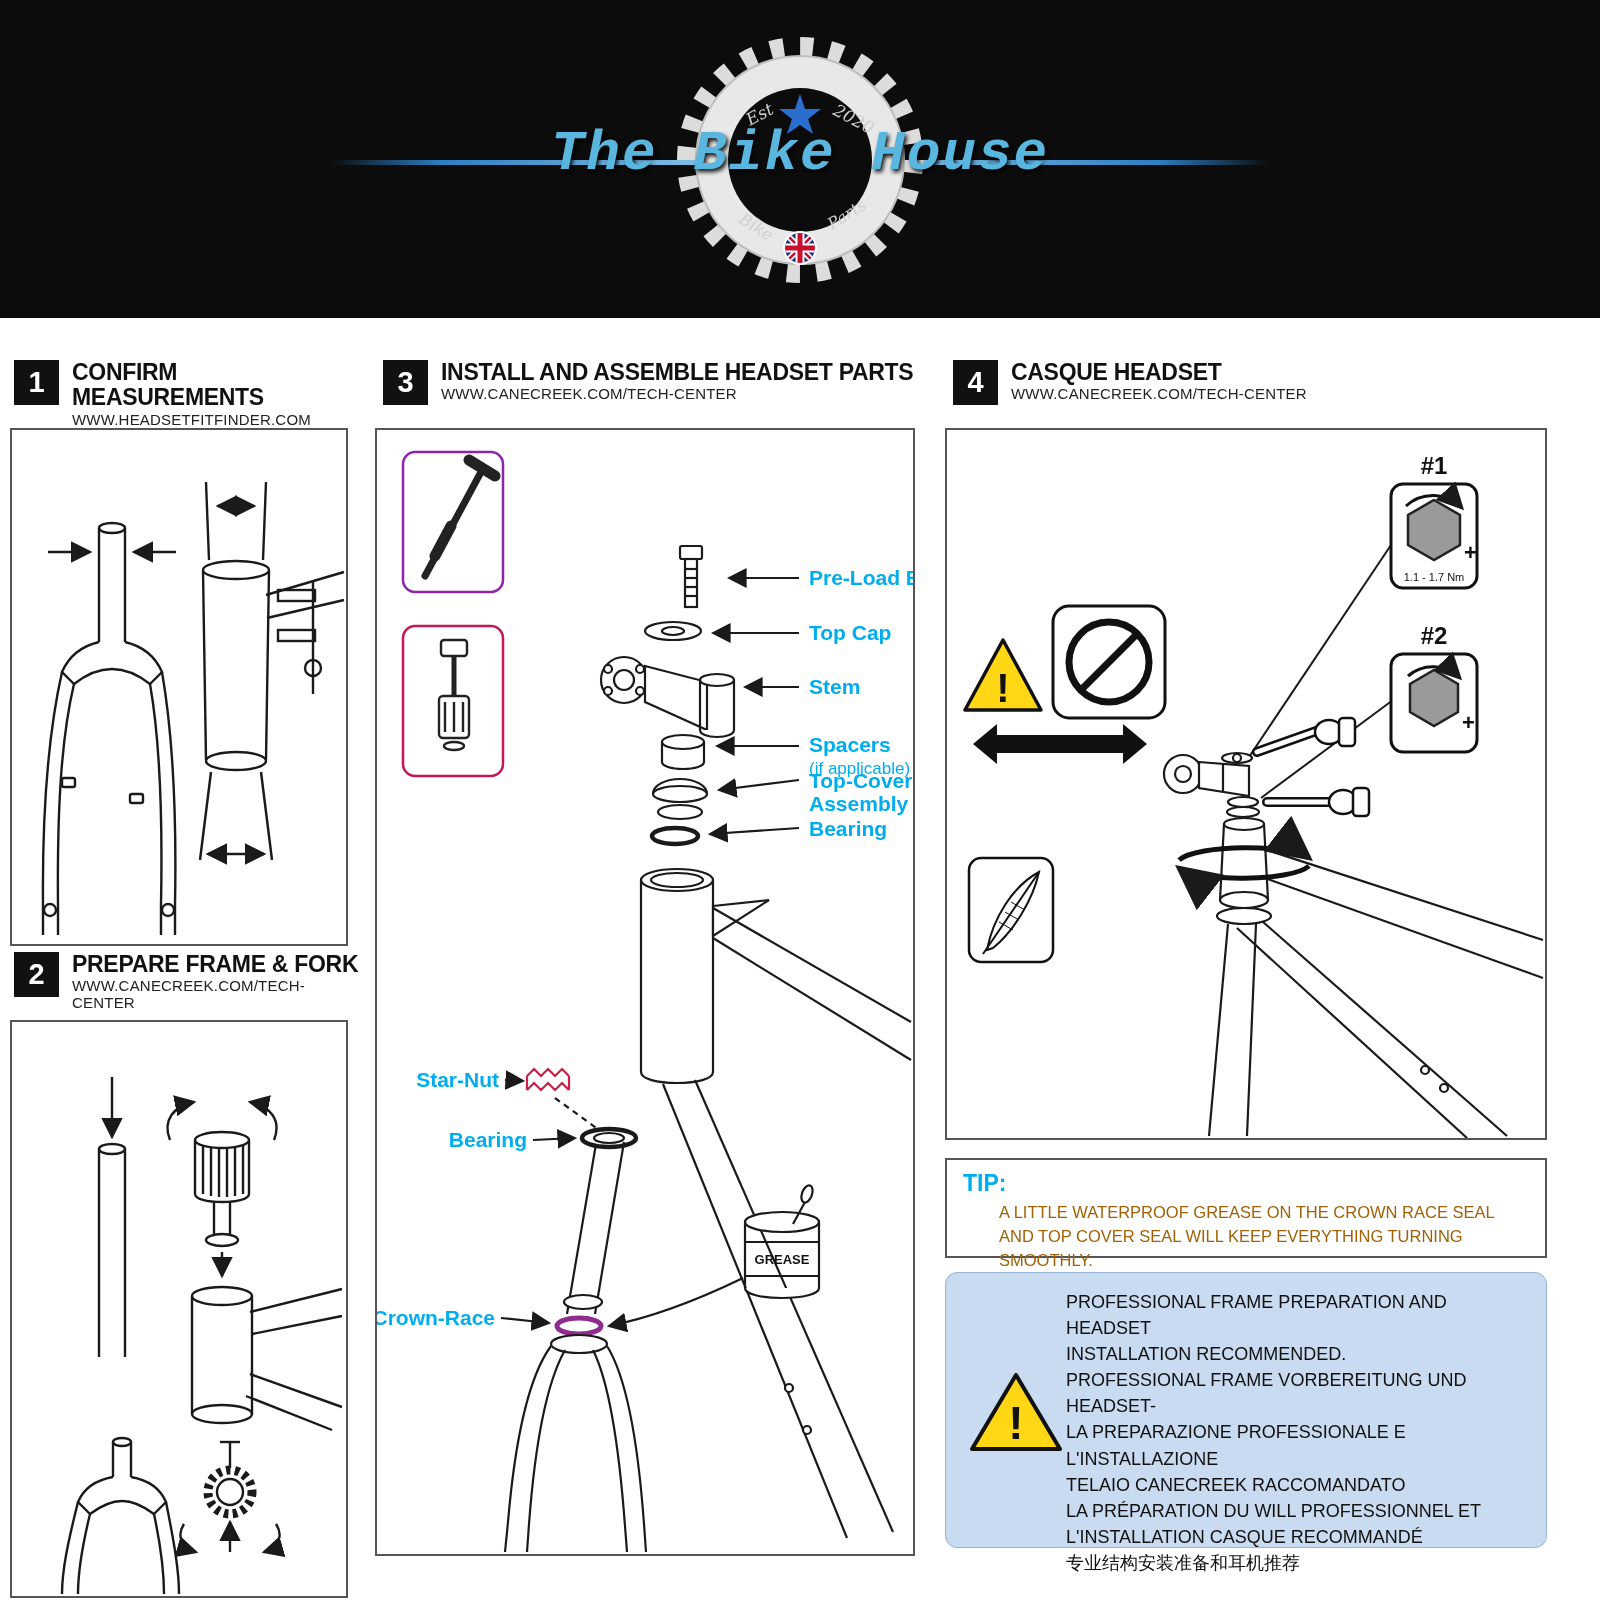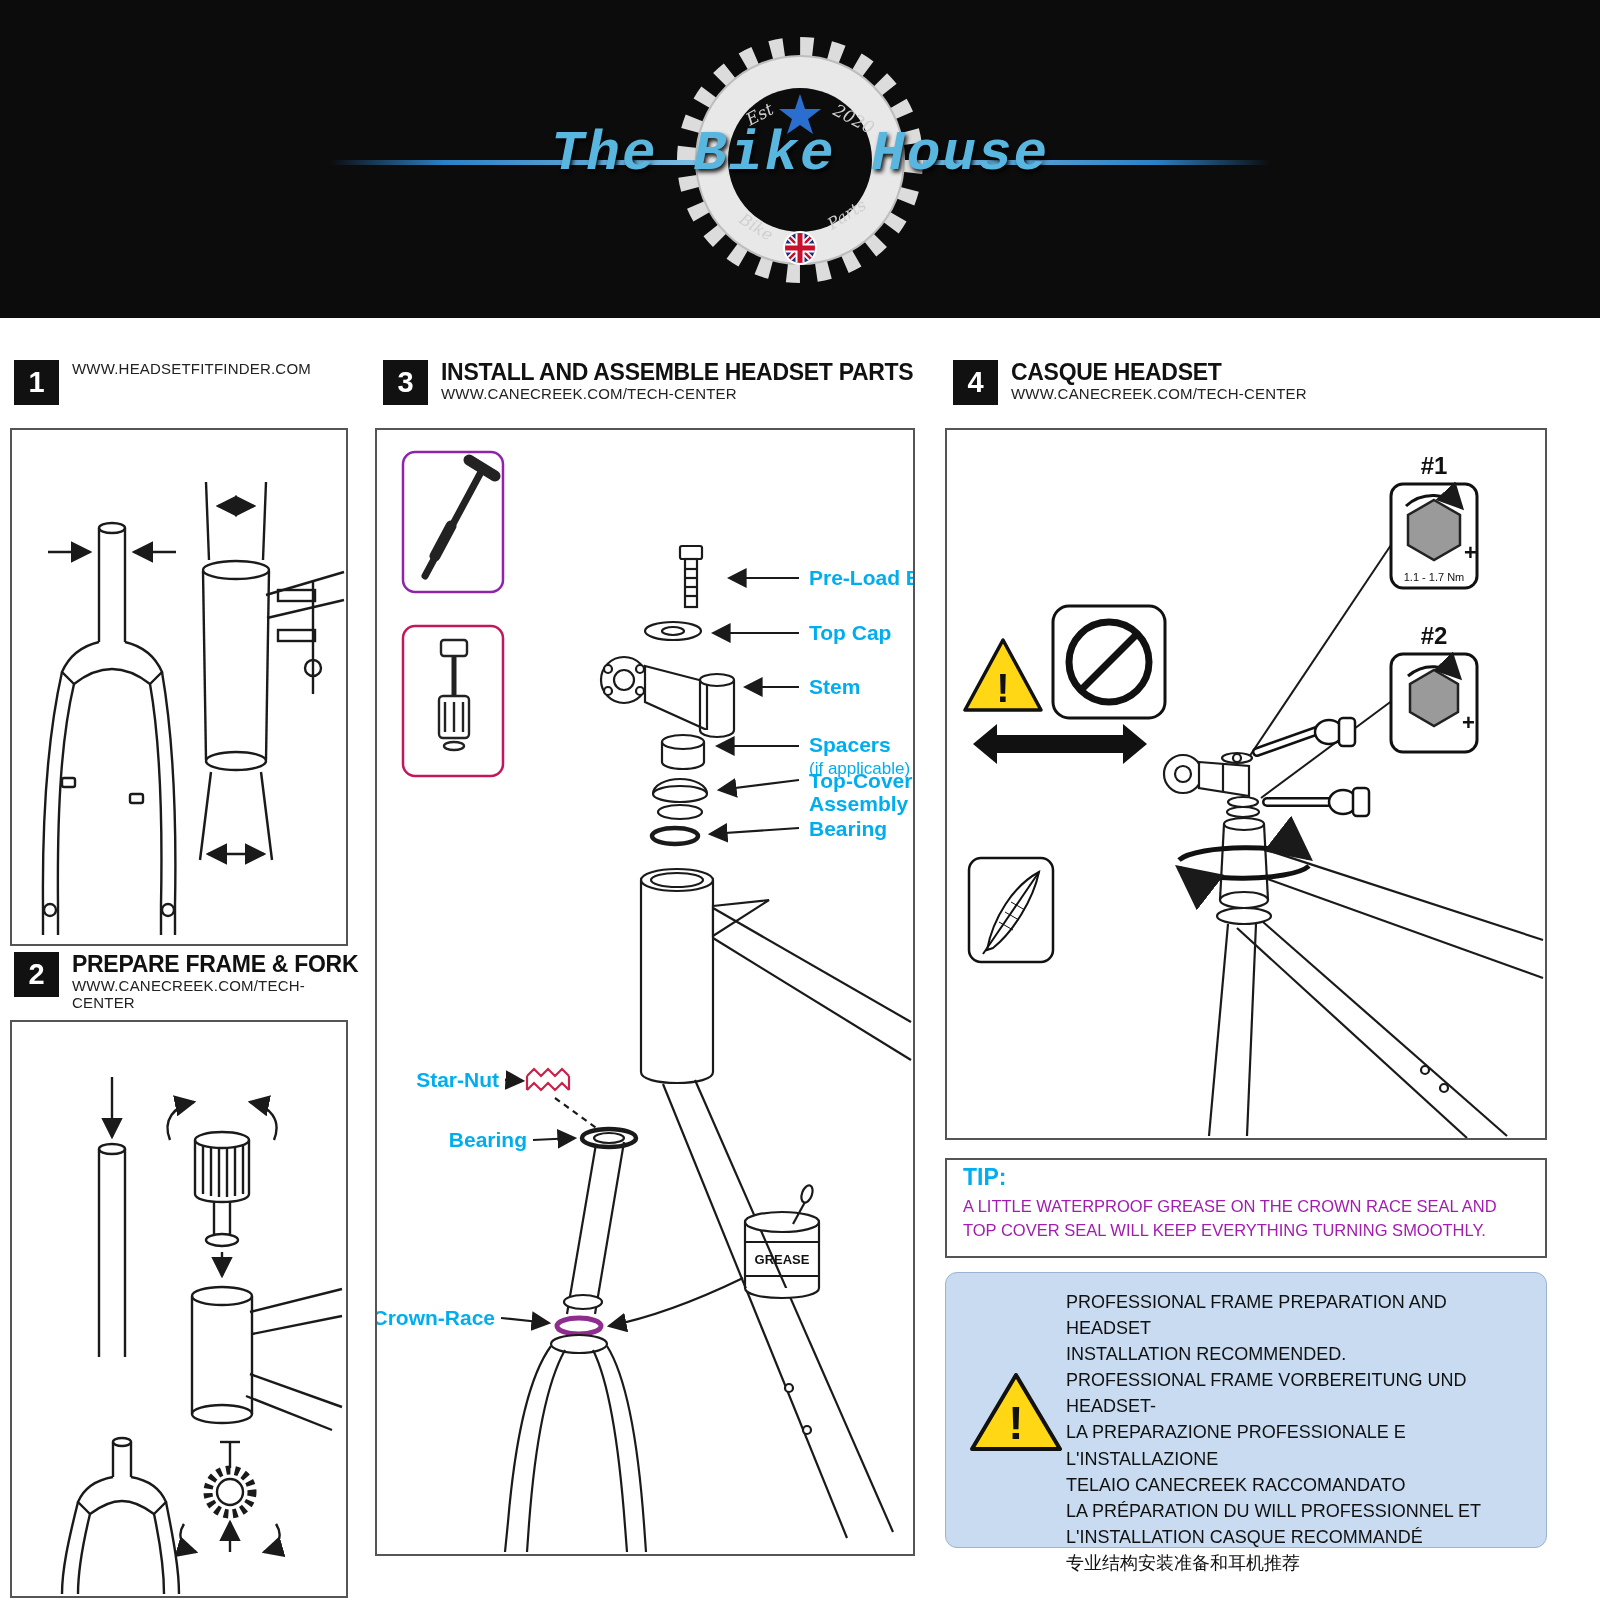--- a/index.html
+++ b/index.html
@@ -21,23 +21,23 @@
     display: flex; align-items: center; justify-content: center; flex: 0 0 auto; }
   .sec-title { font-size: 23px; font-weight: bold; color: #111; letter-spacing: -0.3px; line-height: 1.1; }
   .sec-url { font-size: 15px; color: #222; letter-spacing: 0.2px; }
 
   
   .panel { position: absolute; background: #fff; border: 2px solid #555; }
   .panel svg { display: block; }
 
   
   .tip-box { position: absolute; left: 945px; top: 1158px; width: 602px; height: 100px;
-    background: #fff; border: 2px solid #555; padding: 4px 16px; }
+    background: #fff; border: 2px solid #555; padding: 10px 16px; }
   .tip-title { color: #00AEEF; font-weight: bold; font-size: 23px; margin-bottom: 4px; }
-  .tip-body { color: #a21caf; font-size: 16.5px; line-height: 1.45; font-weight: 500; }
+  .tip-body { color: #a16207; font-size: 16.5px; line-height: 1.45; font-weight: 500; margin-left: 36px; }
 
   
   .notice-box { position: absolute; left: 945px; top: 1272px; width: 602px; height: 276px;
     background: #C8DBF0; border: 1px solid #9ab4d4; border-radius: 12px; }
   .notice-warning { position: absolute; left: 22px; top: 96px; }
   .notice-text { position: absolute; left: 120px; top: 16px; width: 465px;
     font-size: 18px; line-height: 1.45; color: #111; }
 </style>
 </head>
 <body>
@@ -70,20 +70,21 @@
           <path d="M190,221 V255 M173,238 H207" stroke="#c8102e" stroke-width="5"></path>
         </g>
       </g>
     </svg>
     <div class="brand">The Bike House</div>
   </header>
 
   <div class="sec-head" style="left:14px; top:360px; width:345px;">
     <div class="sec-num">1</div>
     <div>
+      <div class="sec-title">CONFIRM MEASUREMENTS</div>
       <div class="sec-url">WWW.HEADSETFITFINDER.COM</div>
     </div>
   </div>
 
   <div class="sec-head" style="left:14px; top:952px; width:345px;">
     <div class="sec-num">2</div>
     <div>
       <div class="sec-title">PREPARE FRAME &amp; FORK</div>
       <div class="sec-url">WWW.CANECREEK.COM/TECH-CENTER</div>
     </div>

